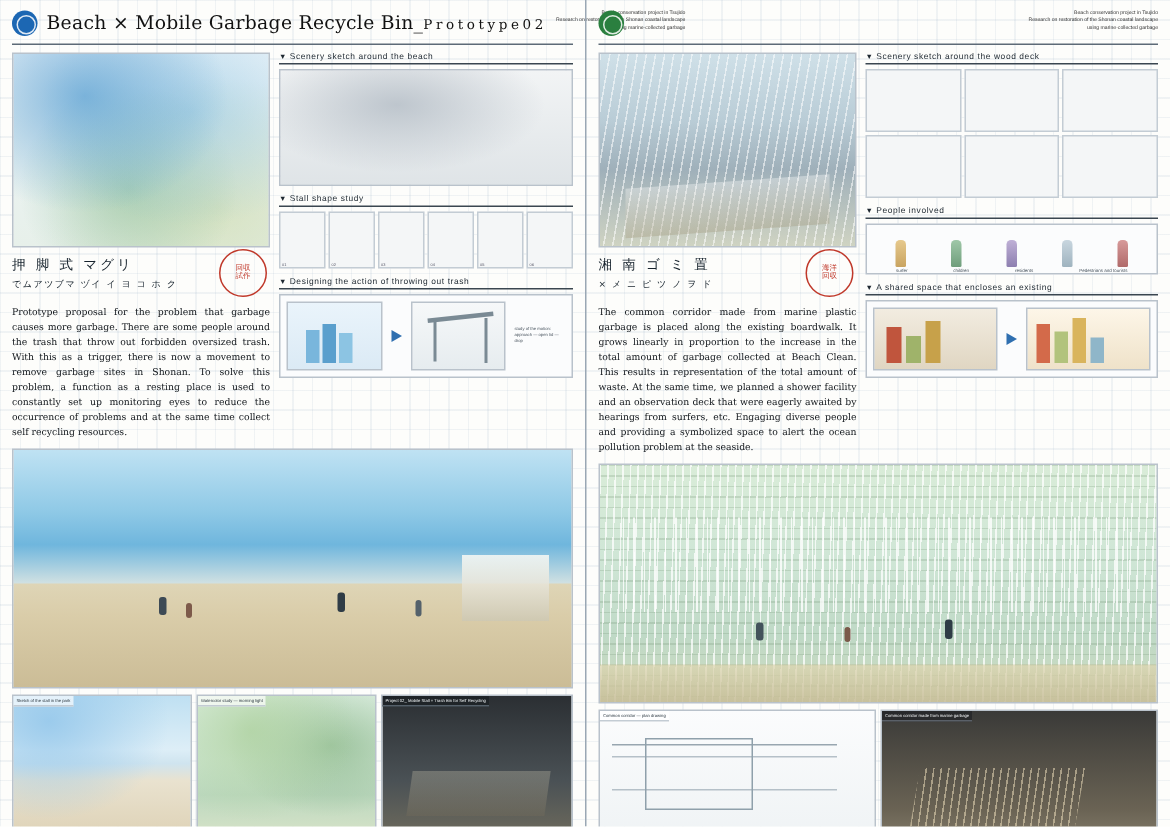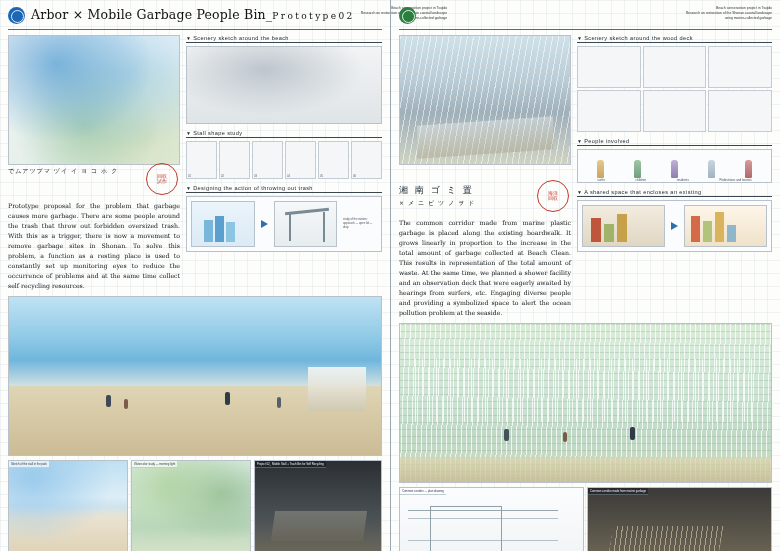--- a/index.html
+++ b/index.html
@@ -154,36 +154,37 @@
 </head>
 <body>
 
 <div class="sheet">
 
   <div class="panel">
 
     <div class="hdr">
       <div class="hdr-mark"></div>
       <div class="hdr-title">
-        <span>Arbor × Mobile Garbage  People Bin_</span><span class="proto">Prototype02</span>
+        <span>Beach × Mobile Garbage  Recycle Bin_</span><span class="proto">Prototype02</span>
       </div>
       <div class="hdr-right">
         <div>Beach conservation project in Tsujido</div>
         <div>Research on restoration of the Shonan coastal landscape</div>
         <div>using marine-collected garbage</div>
       </div>
     </div>
     <div class="hdr-rule"></div>
 
     <div class="row">
 
       <div class="col-left">
         <div class="box wc1 sheetbox" style="height:130px;position:relative;"></div>
 
         <div style="position:relative;height:30px;">
+          <div class="jp-title" style="font-size:9px;letter-spacing:2px;margin-top:5px;">押 脚 式 マグリ</div>
           <div class="jp-title" style="font-size:6px;letter-spacing:1px;margin-top:2px;">でムアツブマ ヅイ イ ヨ コ ホ ク</div>
           <div class="stamp" style="width:30px;height:30px;right:2px;top:-4px;white-space:pre;">回収
 試作</div>
         </div>
 
         <div class="body-text">Prototype proposal for the problem that garbage causes more garbage. There are some people around the trash that throw out forbidden oversized trash. With this as a trigger, there is now a movement to remove garbage sites in Shonan. To solve this problem, a function as a resting place is used to constantly set up monitoring eyes to reduce the occurrence of problems and at the same time collect self recycling resources.</div>
       </div>
 
       <div class="col-right">
 
@@ -268,21 +269,21 @@
     <div class="hdr-rule"></div>
 
     <div class="row">
 
       <div class="col-left">
         <div class="box boardwalk sheetbox" style="height:130px;position:relative;">
           <div style="position:absolute;left:10%;bottom:8%;width:80%;height:26%;background:linear-gradient(180deg,rgba(255,255,255,.35),rgba(160,150,120,.35));transform:skewY(-4deg);"></div>
         </div>
 
         <div style="position:relative;height:30px;">
-          <div class="jp-title" style="font-size:9px;letter-spacing:2px;margin-top:19px;">湘 南 ゴ ミ 置</div>
+          <div class="jp-title" style="font-size:9px;letter-spacing:2px;margin-top:5px;">湘 南 ゴ ミ 置</div>
           <div class="jp-title" style="font-size:6px;letter-spacing:1px;margin-top:2px;">× メ ニ ピ ツ ノ ヲ ド</div>
           <div class="stamp" style="width:30px;height:30px;right:2px;top:-4px;white-space:pre;">海洋
 回収</div>
         </div>
 
         <div class="body-text">The common corridor made from marine plastic garbage is placed along the existing boardwalk. It grows linearly in proportion to the increase in the total amount of garbage collected at Beach Clean. This results in representation of the total amount of waste. At the same time, we planned a shower facility and an observation deck that were eagerly awaited by hearings from surfers, etc. Engaging diverse people and providing a symbolized space to alert the ocean pollution problem at the seaside.</div>
       </div>
 
       <div class="col-right">
 

